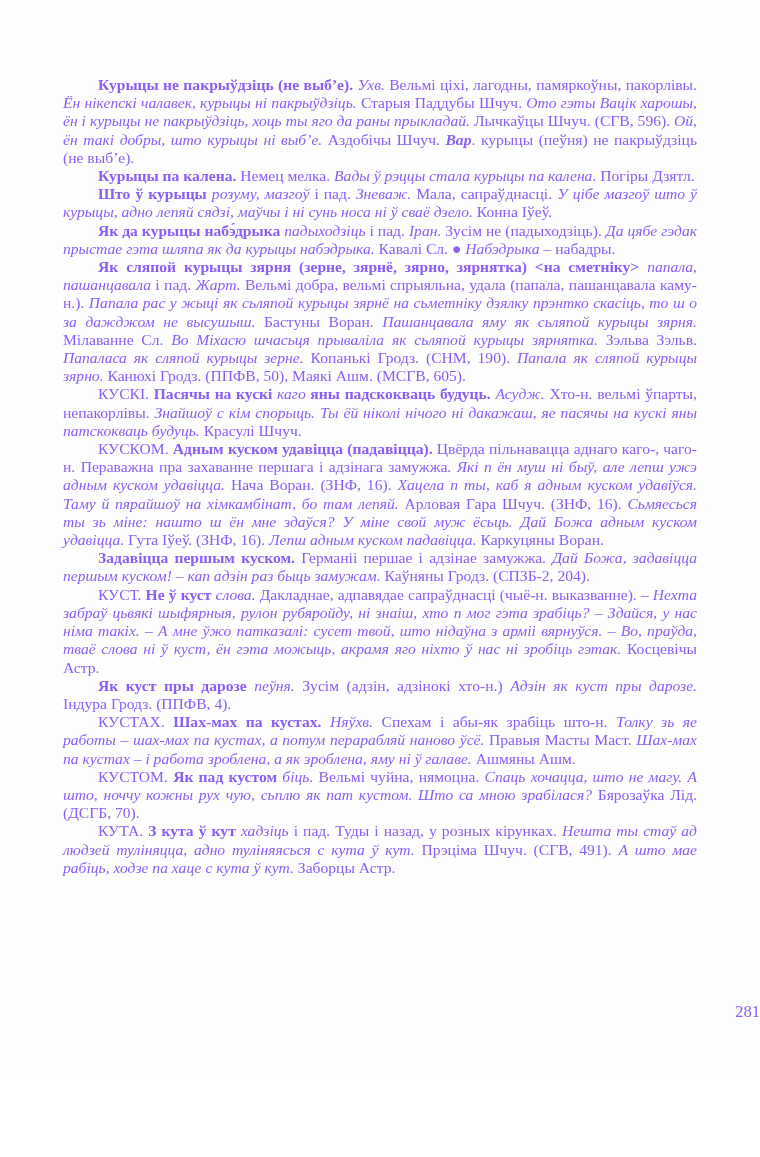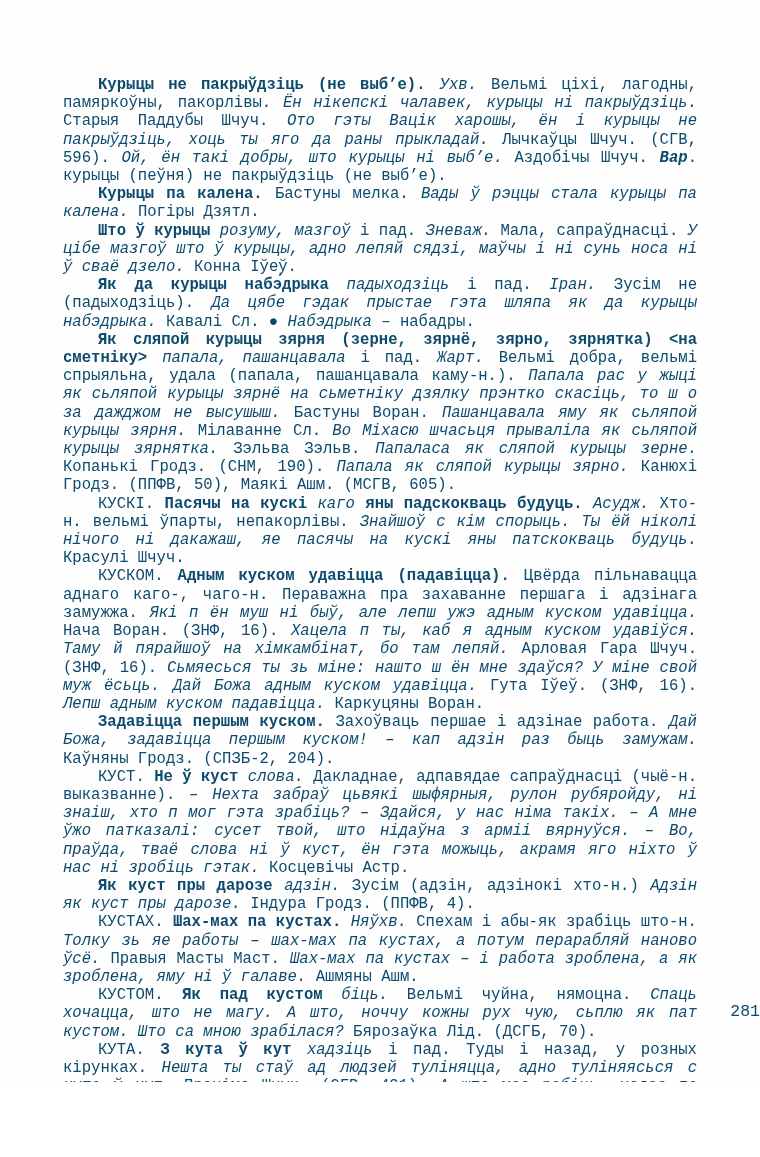--- a/index.html
+++ b/index.html
@@ -6,22 +6,22 @@
     margin: 0;
     padding: 0;
     background: #ffffff;
   }
   .page {
     position: relative;
     width: 760px;
     height: 1082px;
     background: #fefefe;
     overflow: hidden;
-    font-family: Liberation Mono, monospace;
-    color: #0c4a6e;
+    font-family: Liberation Serif, serif;
+    color: #8b5cf6;
   }
   .text-block {
     position: absolute;
     left: 63px;
     top: 76px;
     width: 634px;
     font-size: 15.6px;
     line-height: 18.2px;
     text-align: justify;
   }
@@ -43,27 +43,27 @@
     font-size: 16.5px;
     line-height: 20px;
   }
 </style>
 </head>
 <body>
 
 <div class="page">
   <div class="text-block">
       <p class="para"><span class="seg-b">Курыцы не пакрыўдзіць (не выб’е). </span><span class="seg-i">Ухв. </span><span class="seg-n">Вельмі ціхі, лагодны, памяркоўны, пакорлівы. </span><span class="seg-i">Ён нікепскі чалавек, курыцы ні пакрыўдзіць. </span><span class="seg-n">Старыя Паддубы Шчуч. </span><span class="seg-i">Ото гэты Вацік харошы, ён і курыцы не пакрыўдзіць, хоць ты яго да раны прыкладай. </span><span class="seg-n">Лычкаўцы Шчуч. (СГВ, 596). </span><span class="seg-i">Ой, ён такі добры, што курыцы ні выб’е. </span><span class="seg-n">Аздобічы Шчуч. </span><span class="seg-bi">Вар</span><span class="seg-n">. курыцы (пеўня) не пакрыўдзіць (не выб’е).</span></p>
-      <p class="para"><span class="seg-b">Курыцы па калена. </span><span class="seg-n">Бастуны мелка. </span><span class="seg-i">Вады ў рэццы стала курыцы па калена. </span><span class="seg-n">Погіры Дзятл.</span></p>
+      <p class="para"><span class="seg-b">Курыцы па калена. </span><span class="seg-n">Немец мелка. </span><span class="seg-i">Вады ў рэццы стала курыцы па калена. </span><span class="seg-n">Погіры Дзятл.</span></p>
       <p class="para"><span class="seg-b">Што ў курыцы </span><span class="seg-i">розуму, мазгоў </span><span class="seg-n">і пад. </span><span class="seg-i">Зневаж. </span><span class="seg-n">Мала, сапраўднасці. </span><span class="seg-i">У цібе мазгоў што ў курыцы, адно лепяй сядзі, маўчы і ні сунь носа ні ў сваё дзело. </span><span class="seg-n">Конна Іўеў.</span></p>
       <p class="para"><span class="seg-b">Як да курыцы набэ́дрыка </span><span class="seg-i">падыходзіць </span><span class="seg-n">і пад. </span><span class="seg-i">Іран. </span><span class="seg-n">Зусім не (падыходзіць). </span><span class="seg-i">Да цябе гэдак прыстае гэта шляпа як да курыцы набэдрыка. </span><span class="seg-n">Кавалі Сл. ● </span><span class="seg-i">Набэдрыка </span><span class="seg-n">– набадры.</span></p>
       <p class="para"><span class="seg-b">Як сляпой курыцы зярня (зерне, зярнё, зярно, зярнятка) &lt;на сметніку&gt; </span><span class="seg-i">папала, пашанцавала </span><span class="seg-n">і пад. </span><span class="seg-i">Жарт. </span><span class="seg-n">Вельмі добра, вельмі спрыяльна, удала (папала, пашанцавала каму-н.). </span><span class="seg-i">Папала рас у жыці як сьляпой курыцы зярнё на сьметніку дзялку прэнтко скасіць, то ш о за дажджом не высушыш. </span><span class="seg-n">Бастуны Воран. </span><span class="seg-i">Пашанцавала яму як сьляпой курыцы зярня. </span><span class="seg-n">Мілаванне Сл. </span><span class="seg-i">Во Міхасю шчасьця прываліла як сьляпой курыцы зярнятка. </span><span class="seg-n">Зэльва Зэльв. </span><span class="seg-i">Папаласа як сляпой курыцы зерне. </span><span class="seg-n">Копанькі Гродз. (СНМ, 190). </span><span class="seg-i">Папала як сляпой курыцы зярно. </span><span class="seg-n">Канюхі Гродз. (ППФВ, 50), Маякі Ашм. (МСГВ, 605).</span></p>
       <p class="para"><span class="seg-n">КУСКІ. </span><span class="seg-b">Пасячы на кускі </span><span class="seg-i">каго </span><span class="seg-b">яны падскокваць будуць. </span><span class="seg-i">Асудж. </span><span class="seg-n">Хто-н. вельмі ўпарты, непакорлівы. </span><span class="seg-i">Знайшоў с кім спорыць. Ты ёй ніколі нічого ні дакажаш, яе пасячы на кускі яны патскокваць будуць. </span><span class="seg-n">Красулі Шчуч.</span></p>
       <p class="para"><span class="seg-n">КУСКОМ. </span><span class="seg-b">Адным куском удавіцца (падавіцца). </span><span class="seg-n">Цвёрда пільнавацца аднаго каго-, чаго-н. Пераважна пра захаванне першага і адзінага замужжа. </span><span class="seg-i">Які п ён муш ні быў, але лепш ужэ адным куском удавіцца. </span><span class="seg-n">Нача Воран. (ЗНФ, 16). </span><span class="seg-i">Хацела п ты, каб я адным куском удавіўся. Таму й пярайшоў на хімкамбінат, бо там лепяй. </span><span class="seg-n">Арловая Гара Шчуч. (ЗНФ, 16). </span><span class="seg-i">Сьмяесься ты зь міне: нашто ш ён мне здаўся? У міне свой муж ёсьць. Дай Божа адным куском удавіцца. </span><span class="seg-n">Гута Іўеў. (ЗНФ, 16). </span><span class="seg-i">Лепш адным куском падавіцца. </span><span class="seg-n">Каркуцяны Воран.</span></p>
-      <p class="para"><span class="seg-b">Задавіцца першым куском. </span><span class="seg-n">Захоўваць першае і адзінае работа. </span><span class="seg-i">Дай Божа, задавіцца першым куском! – кап адзін раз быць замужам. </span><span class="seg-n">Каўняны Гродз. (СПЗБ-2, 204).</span></p>
+      <p class="para"><span class="seg-b">Задавіцца першым куском. </span><span class="seg-n">Германіі першае і адзінае замужжа. </span><span class="seg-i">Дай Божа, задавіцца першым куском! – кап адзін раз быць замужам. </span><span class="seg-n">Каўняны Гродз. (СПЗБ-2, 204).</span></p>
       <p class="para"><span class="seg-n">КУСТ. </span><span class="seg-b">Не ў куст </span><span class="seg-i">слова. </span><span class="seg-n">Дакладнае, адпавядае сапраўднасці (чыё-н. выказванне). </span><span class="seg-i">– Нехта забраў цьвякі шыфярныя, рулон рубяройду, ні знаіш, хто п мог гэта зрабіць? – Здайся, у нас німа такіх. – А мне ўжо патказалі: сусет твой, што нідаўна з арміі вярнуўся. – Во, праўда, тваё слова ні ў куст, ён гэта можыць, акрамя яго ніхто ў нас ні зробіць гэтак. </span><span class="seg-n">Косцевічы Астр.</span></p>
-      <p class="para"><span class="seg-b">Як куст пры дарозе </span><span class="seg-i">адзін. </span><span class="seg-n">Зусім (адзін, адзінокі хто-н.) </span><span class="seg-i">Адзін як куст пры дарозе. </span><span class="seg-n">Індура Гродз. (ППФВ, 4).</span></p>
+      <p class="para"><span class="seg-b">Як куст пры дарозе </span><span class="seg-i">пеўня. </span><span class="seg-n">Зусім (адзін, адзінокі хто-н.) </span><span class="seg-i">Адзін як куст пры дарозе. </span><span class="seg-n">Індура Гродз. (ППФВ, 4).</span></p>
       <p class="para"><span class="seg-n">КУСТАХ. </span><span class="seg-b">Шах-мах па кустах. </span><span class="seg-i">Няўхв. </span><span class="seg-n">Спехам і абы-як зрабіць што-н. </span><span class="seg-i">Толку зь яе работы – шах-мах па кустах, а потум перарабляй наново ўсё. </span><span class="seg-n">Правыя Масты Маст. </span><span class="seg-i">Шах-мах па кустах – і работа зроблена, а як зроблена, яму ні ў галаве. </span><span class="seg-n">Ашмяны Ашм.</span></p>
       <p class="para"><span class="seg-n">КУСТОМ. </span><span class="seg-b">Як пад кустом </span><span class="seg-i">біць. </span><span class="seg-n">Вельмі чуйна, нямоцна. </span><span class="seg-i">Спаць хочацца, што не магу. А што, ноччу кожны рух чую, сьплю як пат кустом. Што са мною зрабілася? </span><span class="seg-n">Бярозаўка Лід. (ДСГБ, 70).</span></p>
       <p class="para"><span class="seg-n">КУТА. </span><span class="seg-b">З кута ў кут </span><span class="seg-i">хадзіць </span><span class="seg-n">і пад. Туды і назад, у розных кірунках. </span><span class="seg-i">Нешта ты стаў ад людзей туліняцца, адно туліняясься с кута ў кут. </span><span class="seg-n">Прэціма Шчуч. (СГВ, 491). </span><span class="seg-i">А што мае рабіць, ходзе па хаце с кута ў кут. </span><span class="seg-n">Заборцы Астр.</span></p>
     </div>
   <div class="page-number">281</div>
 </div>
 
 </body></html>

